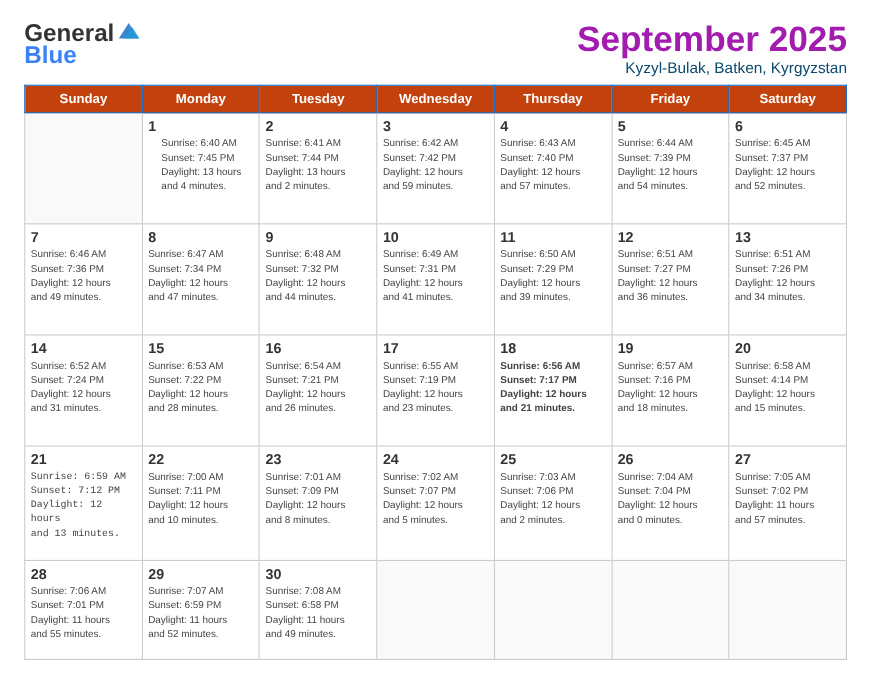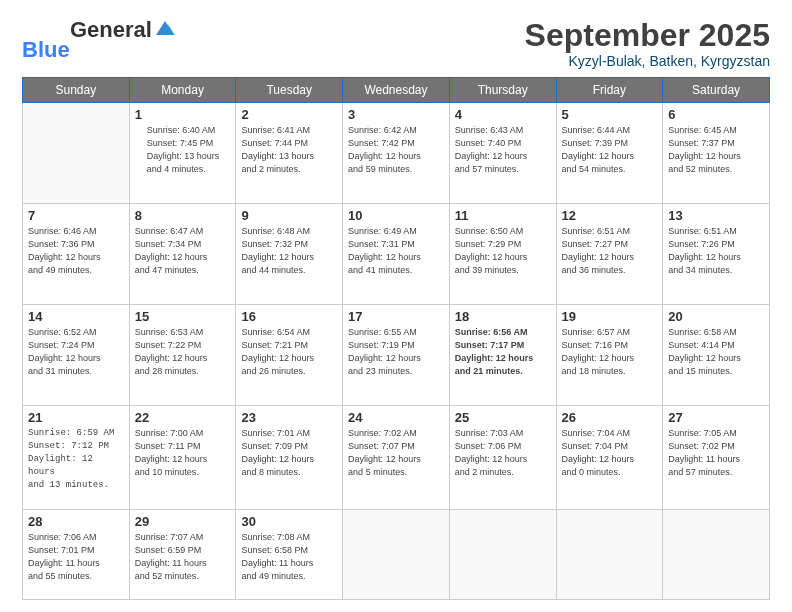--- a/index.html
+++ b/index.html
@@ -26,46 +26,46 @@
     .logo {
       display: flex;
       flex-direction: column;
       align-items: flex-start;
     }
     .logo-text {
       font-size: 22px;
       font-weight: bold;
       line-height: 1.1;
     }
-    .logo-general { color: #333; margin-left: 48px; }
+    .logo-general { color: #333; }
     .logo-blue { color: #3b82f6; }
     .title-block {
       text-align: right;
     }
     .month-title {
       font-size: 32px;
       font-weight: bold;
-      color: #404040;
+      color: #a21caf;
       line-height: 1.1;
     }
     .location {
       font-size: 14px;
       color: #0c4a6e;
     }
     .calendar {
       flex: 1;
       border-collapse: collapse;
       width: 100%;
       table-layout: fixed;
     }
     .calendar th {
-      background: #737373;
+      background: #c2410c;
       color: #fff;
       font-size: 12px;
-      font-weight: normal;
+      font-weight: bold;
       padding: 5px 4px;
       text-align: center;
       border: 1px solid #1a6fc4;
     }
     .calendar td {
       border: 1px solid #ccc;
       vertical-align: top;
       padding: 4px 5px;
       font-size: 9.5px;
       color: #333;

